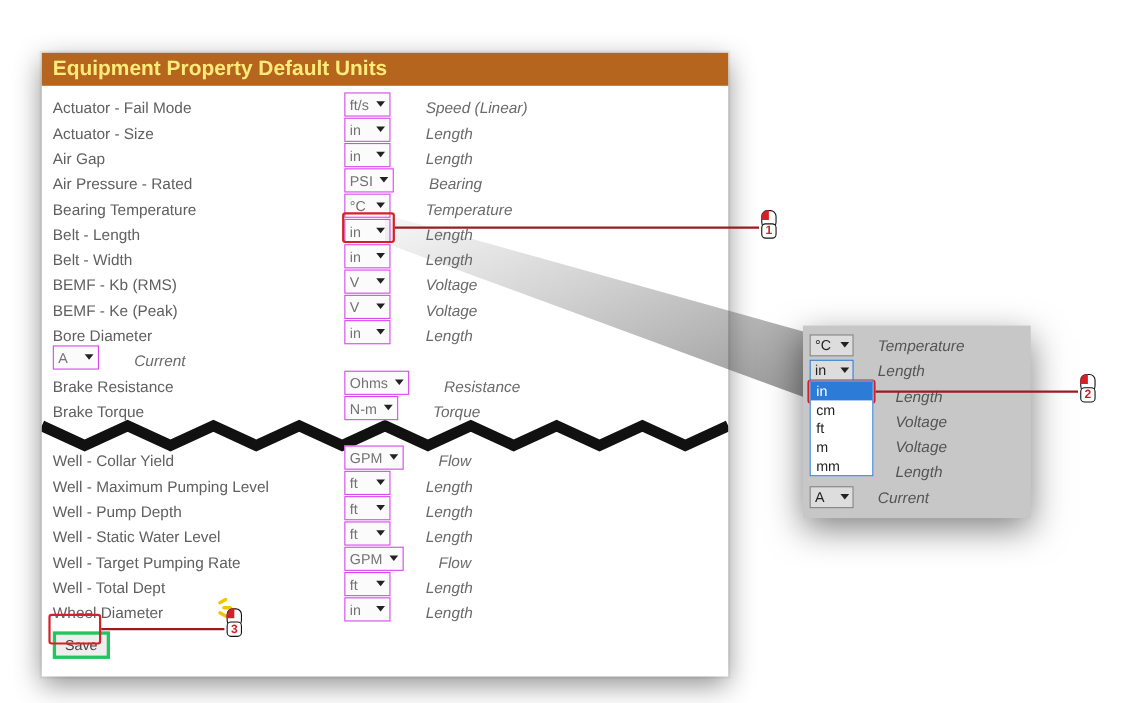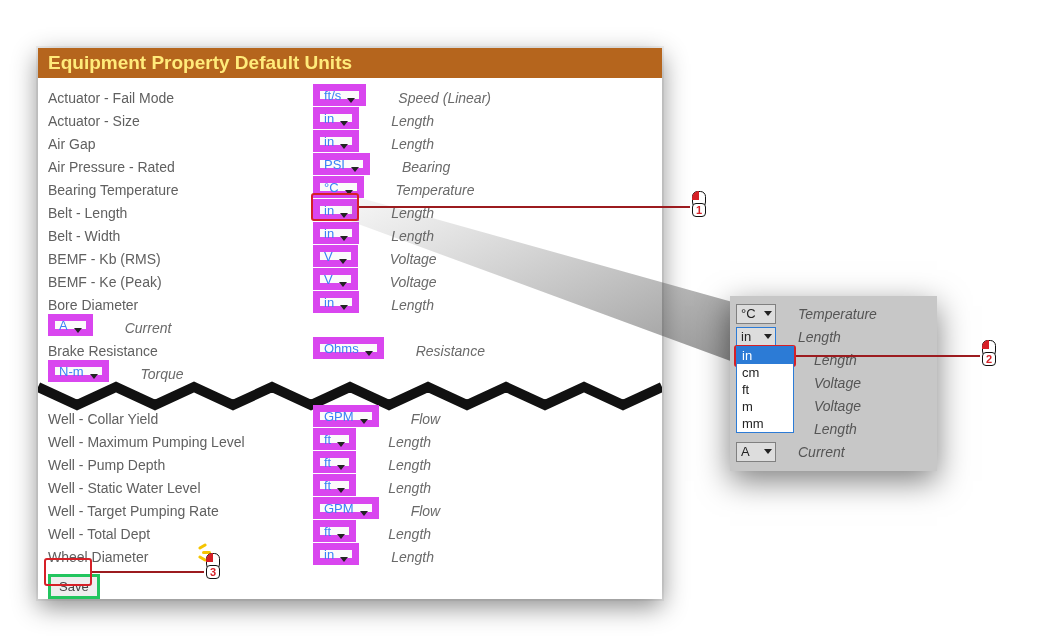--- a/index.html
+++ b/index.html
@@ -14,20 +14,21 @@
     height: 639px;
     position: relative;
   }
   .panel {
     position: absolute;
     top: 48px;
     left: 38px;
     width: 624px;
     background: #fff;
     box-shadow: 0 8px 24px rgba(0,0,0,0.45), 0 0 0 2px rgba(0,0,0,0.05);
+    padding-bottom: 16px;
   }
   .panel-header {
     background: #b5651d;
     color: #ffeb7a;
     font-weight: 600;
     font-size: 19px;
     padding: 4px 10px;
   }
   .rows { padding: 6px 0 0 0; }
   .row {
@@ -36,29 +37,29 @@
     padding: 1px 10px;
     height: 23px;
   }
   .lbl {
     width: 265px;
     flex: 0 0 265px;
     color: #606060;
   }
   .sel-wrap {
     position: relative;
-    border: 7px solid #d946ef;
+    border: 1px solid #d946ef;
     background: #fbfbfb;
     height: 22px;
     display: inline-flex;
     align-items: center;
     padding: 0 18px 0 4px;
     font-family: Arial, sans-serif;
     font-size: 13px;
-    color: #3b82f6;
+    color: #737373;
     min-width: 42px;
   }
   .sel-wrap .caret {
     position: absolute;
     right: 4px;
     top: 7px;
     width: 0; height: 0;
     border-left: 4px solid transparent;
     border-right: 4px solid transparent;
     border-top: 5px solid #222;
@@ -297,20 +298,21 @@
     </div>
     <div class="row">
       <div class="lbl">Brake Resistance</div>
       <div class="sel-wrap">
           <span>Ohms</span>
           <span class="caret"></span>
         </div>
       <div class="cat">Resistance</div>
     </div>
     <div class="row">
+      <div class="lbl">Brake Torque</div>
       <div class="sel-wrap">
           <span>N-m</span>
           <span class="caret"></span>
         </div>
       <div class="cat">Torque</div>
     </div>
   </div>
 
   
   <svg class="zigzag" width="624" height="30" viewBox="0 0 624 30" preserveAspectRatio="none">

